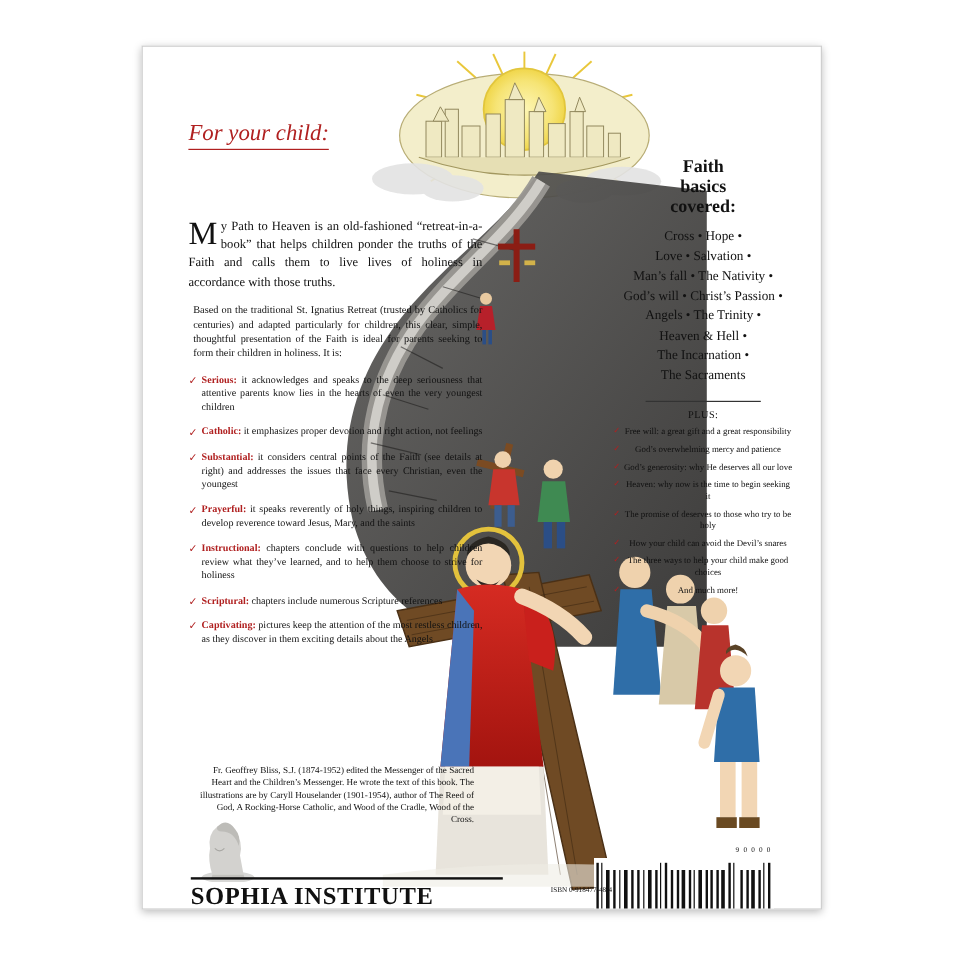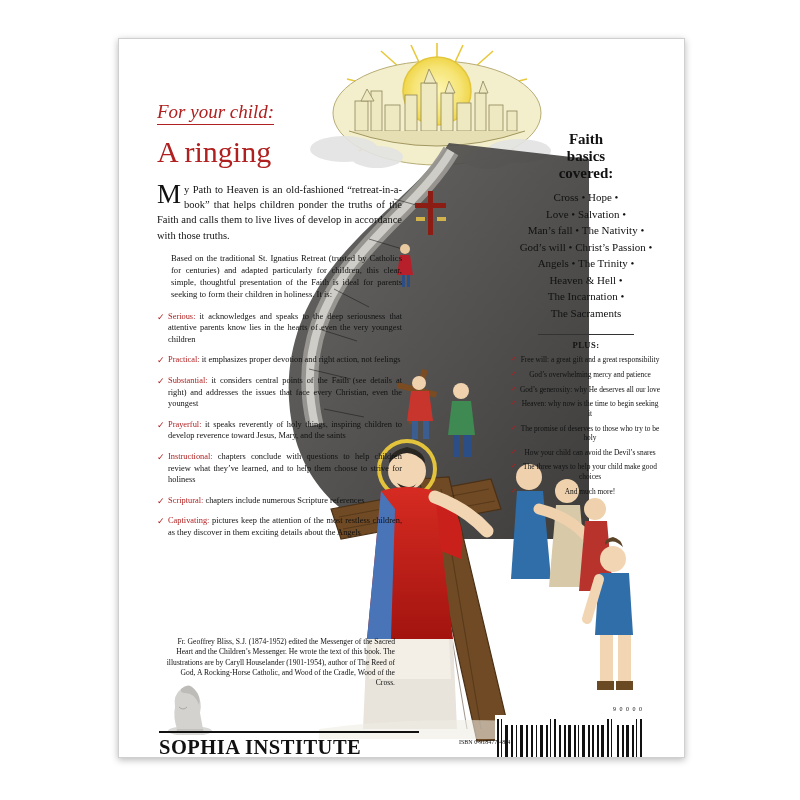--- a/index.html
+++ b/index.html
@@ -9,32 +9,32 @@
         border:1px solid #cfcfcf;box-shadow:0 2px 7px rgba(0,0,0,.28);overflow:hidden;}
   
   .art{position:absolute;inset:0;overflow:hidden;}
   
   .left{position:absolute;left:38px;top:62px;width:245px;}
   .kicker{font-style:italic;color:#b02020;font-size:19px;border-bottom:1px solid #b02020;
           display:inline-block;padding-bottom:1px;margin-bottom:10px;}
   .headline{color:#b02020;font-size:30px;line-height:1.1;margin:0 0 14px 0;font-weight:400;}
   .lede{font-size:10.5px;line-height:1.45;text-align:justify;margin:0 0 9px 0;}
   .lede .dropcap{float:left;font-size:27px;line-height:21px;padding:2px 3px 0 0;}
-  .para{font-size:8.6px;line-height:1.42;text-align:justify;margin:0 0 10px 14px;}
+  .para{font-size:8.6px;line-height:1.42;text-align:justify;margin:0 0 10px 4px;}
   .bullets{margin:0;padding:0;list-style:none;}
   .bullets li{font-size:8.4px;line-height:1.38;margin:0 0 9px 0;text-align:justify;
               padding-left:11px;position:relative;}
   .bullets li .ck{position:absolute;left:0;top:0;color:#b02020;font-size:9px;}
-  .bullets li b{color:#b02020;font-weight:normal;}
+  .bullets li b{color:#b02020;font-weight:bold;}
   
   .right{position:absolute;left:392px;top:56px;width:150px;text-align:center;margin-top:36px;}
   .fb-title{font-weight:bold;font-size:15px;line-height:1.12;margin:0 0 8px 0;}
   .fb-list{font-size:11px;line-height:1.5;margin:0;}
   .plus-rule{width:96px;height:1px;background:#333;margin:13px auto 5px auto;}
-  .plus-title{font-weight:bold;font-size:8.6px;letter-spacing:.4px;margin-bottom:5px;}
+  .plus-title{font-weight:normal;font-size:8.6px;letter-spacing:.4px;margin-bottom:5px;}
   .plus{list-style:none;margin:0;padding:0;font-size:7.4px;line-height:1.3;}
   .plus li{margin:0 0 5px 0;padding-left:8px;position:relative;text-align:center;}
   .plus li .ck{position:absolute;left:0;top:0;color:#b02020;font-size:7px;}
   .note{font-size:7.2px;line-height:1.32;margin-top:12px;}
   
   .bio{position:absolute;left:46px;top:598px;width:230px;font-size:7.6px;line-height:1.35;
        text-align:right;}
   .bust{position:absolute;left:40px;top:634px;width:62px;height:62px;}
   .pub{position:absolute;left:40px;top:690px;width:260px;}
   .pub .name{font-size:20.5px;letter-spacing:.5px;font-weight:bold;font-family:"Liberation Serif",serif;}
@@ -205,32 +205,32 @@
           <path d="M480 540 L468 580" stroke="#f2d6b4" stroke-width="10" stroke-linecap="round"></path>
         </g>
 
         <path d="M200 690 Q330 672 520 690 L520 700 L200 700 Z" fill="#efece4" opacity="0.6"></path>
       </svg>
     </div>
 
     <div class="left">
       <div class="kicker">For your child:</div>
       <h1 class="headline">
-        <span>A ringing</span><br>
+        <br>
       </h1>
 
       <p class="lede">
-        <span class="dropcap">M</span><span>y Path to Heaven is an old-fashioned “retreat-in-a-book” that helps children ponder the truths of the Faith and calls them to live lives of develop in accordance with those truths.</span>
+        <span class="dropcap">M</span><span>y Path to Heaven is an old-fashioned “retreat-in-a-book” that helps children ponder the truths of the Faith and calls them to live lives of holiness in accordance with those truths.</span>
       </p>
 
       <p class="para">Based on the traditional St. Ignatius Retreat (trusted by Catholics for centuries) and adapted particularly for children, this clear, simple, thoughtful presentation of the Faith is ideal for parents seeking to form their children in holiness. It is:</p>
 
       <ul class="bullets">
         <li><span class="ck">✓</span><b>Serious:</b><span> it acknowledges and speaks to the deep seriousness that attentive parents know lies in the hearts of even the very youngest children</span></li>
-        <li><span class="ck">✓</span><b>Practical:</b><span> it emphasizes proper devotion and right action, not feelings</span></li>
+        <li><span class="ck">✓</span><b>Catholic:</b><span> it emphasizes proper devotion and right action, not feelings</span></li>
         <li><span class="ck">✓</span><b>Substantial:</b><span> it considers central points of the Faith (see details at right) and addresses the issues that face every Christian, even the youngest</span></li>
         <li><span class="ck">✓</span><b>Prayerful:</b><span> it speaks reverently of holy things, inspiring children to develop reverence toward Jesus, Mary, and the saints</span></li>
         <li><span class="ck">✓</span><b>Instructional:</b><span> chapters conclude with questions to help children review what they’ve learned, and to help them choose to strive for holiness</span></li>
         <li><span class="ck">✓</span><b>Scriptural:</b><span> chapters include numerous Scripture references</span></li>
         <li><span class="ck">✓</span><b>Captivating:</b><span> pictures keep the attention of the most restless children, as they discover in them exciting details about the Angels</span></li>
       </ul>
     </div>
 
     <div class="right">
       <div class="fb-title">

